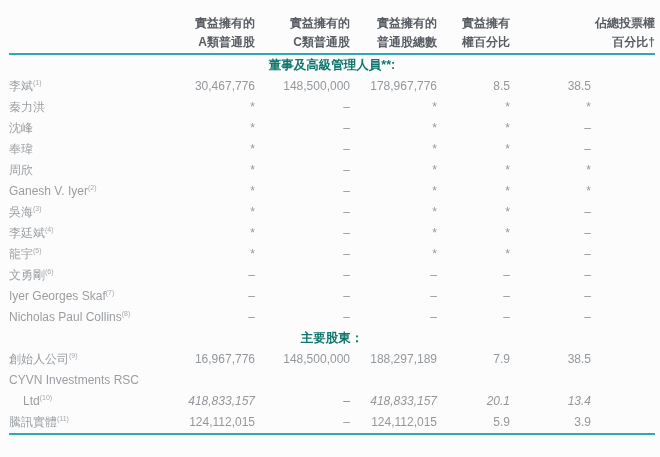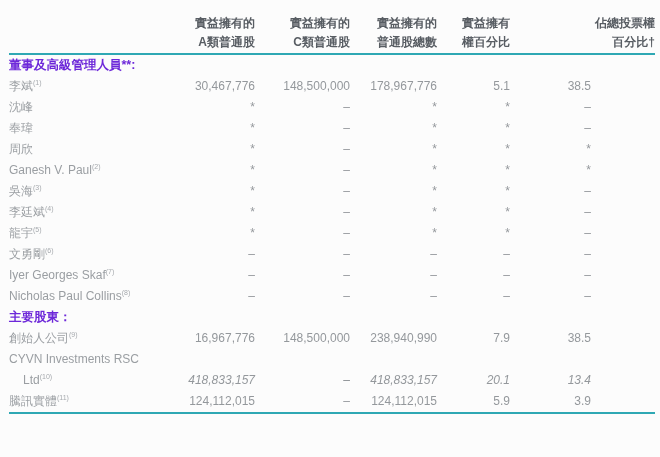--- a/index.html
+++ b/index.html
@@ -34,23 +34,23 @@
     font-size: 12px;
     color: #94989c;
     vertical-align: middle;
     line-height: 21px;
   }
   td.val { text-align: right; }
   td.val.last { padding-right: 64px; }
   td.name { text-align: left; color: #9a9ea2; white-space: nowrap; }
   td.section {
     font-weight: bold;
-    color: #6d28d9;
+    color: #0f766e;
     font-size: 12.5px;
-    text-align: left;
+    text-align: center;
   }
   td.bottom { vertical-align: bottom; font-style: italic; }
   .name-line2 { padding-left: 14px; }
   sup {
     font-size: 7px;
     color: #a6aaae;
     vertical-align: super;
     line-height: 0;
   }
 </style>
@@ -84,24 +84,32 @@
     </thead>
     <tbody id="table-body">
         <tr>
           <td colspan="6" class="section">董事及高級管理人員**:</td>
         </tr>
         <tr>
           <td class="name"><span>李斌</span><sup>(1)</sup></td>
           <td class="val">30,467,776</td>
           <td class="val">148,500,000</td>
           <td class="val">178,967,776</td>
-          <td class="val">5.1</td>
+          <td class="val">8.5</td>
           <td class="val last">38.5</td>
         </tr>
         <tr>
+          <td class="name"><span>秦力洪</span></td>
+          <td class="val">*</td>
+          <td class="val">–</td>
+          <td class="val">*</td>
+          <td class="val">*</td>
+          <td class="val last">*</td>
+        </tr>
+        <tr>
           <td class="name"><span>沈峰</span></td>
           <td class="val">*</td>
           <td class="val">–</td>
           <td class="val">*</td>
           <td class="val">*</td>
           <td class="val last">–</td>
         </tr>
         <tr>
           <td class="name"><span>奉瑋</span></td>
           <td class="val">*</td>
@@ -112,21 +120,21 @@
         </tr>
         <tr>
           <td class="name"><span>周欣</span></td>
           <td class="val">*</td>
           <td class="val">–</td>
           <td class="val">*</td>
           <td class="val">*</td>
           <td class="val last">*</td>
         </tr>
         <tr>
-          <td class="name"><span>Ganesh V. Paul</span><sup>(2)</sup></td>
+          <td class="name"><span>Ganesh V. Iyer</span><sup>(2)</sup></td>
           <td class="val">*</td>
           <td class="val">–</td>
           <td class="val">*</td>
           <td class="val">*</td>
           <td class="val last">*</td>
         </tr>
         <tr>
           <td class="name"><span>吳海</span><sup>(3)</sup></td>
           <td class="val">*</td>
           <td class="val">–</td>
@@ -174,21 +182,21 @@
           <td class="val">–</td>
           <td class="val last">–</td>
         </tr>
         <tr>
           <td colspan="6" class="section">主要股東：</td>
         </tr>
         <tr>
           <td class="name"><span>創始人公司</span><sup>(9)</sup></td>
           <td class="val">16,967,776</td>
           <td class="val">148,500,000</td>
-          <td class="val">238,940,990</td>
+          <td class="val">188,297,189</td>
           <td class="val">7.9</td>
           <td class="val last">38.5</td>
         </tr>
         <tr class="tall">
           <td class="name">
             <div><span>CYVN Investments RSC</span></div>
             <div class="name-line2"><span>Ltd</span><sup>(10)</sup></div>
           </td>
           <td class="val bottom">418,833,157</td>
           <td class="val bottom">–</td>

